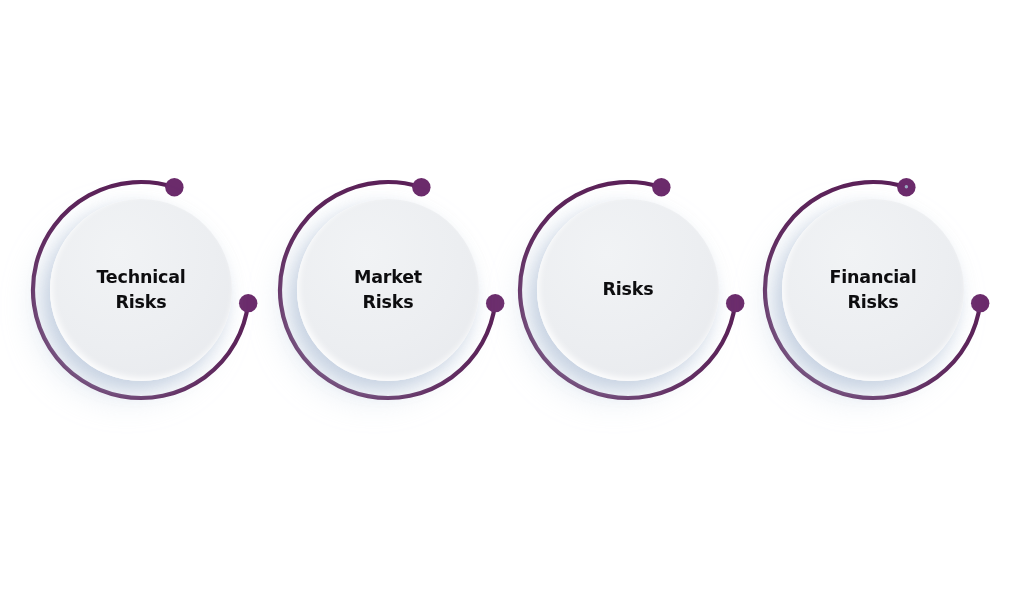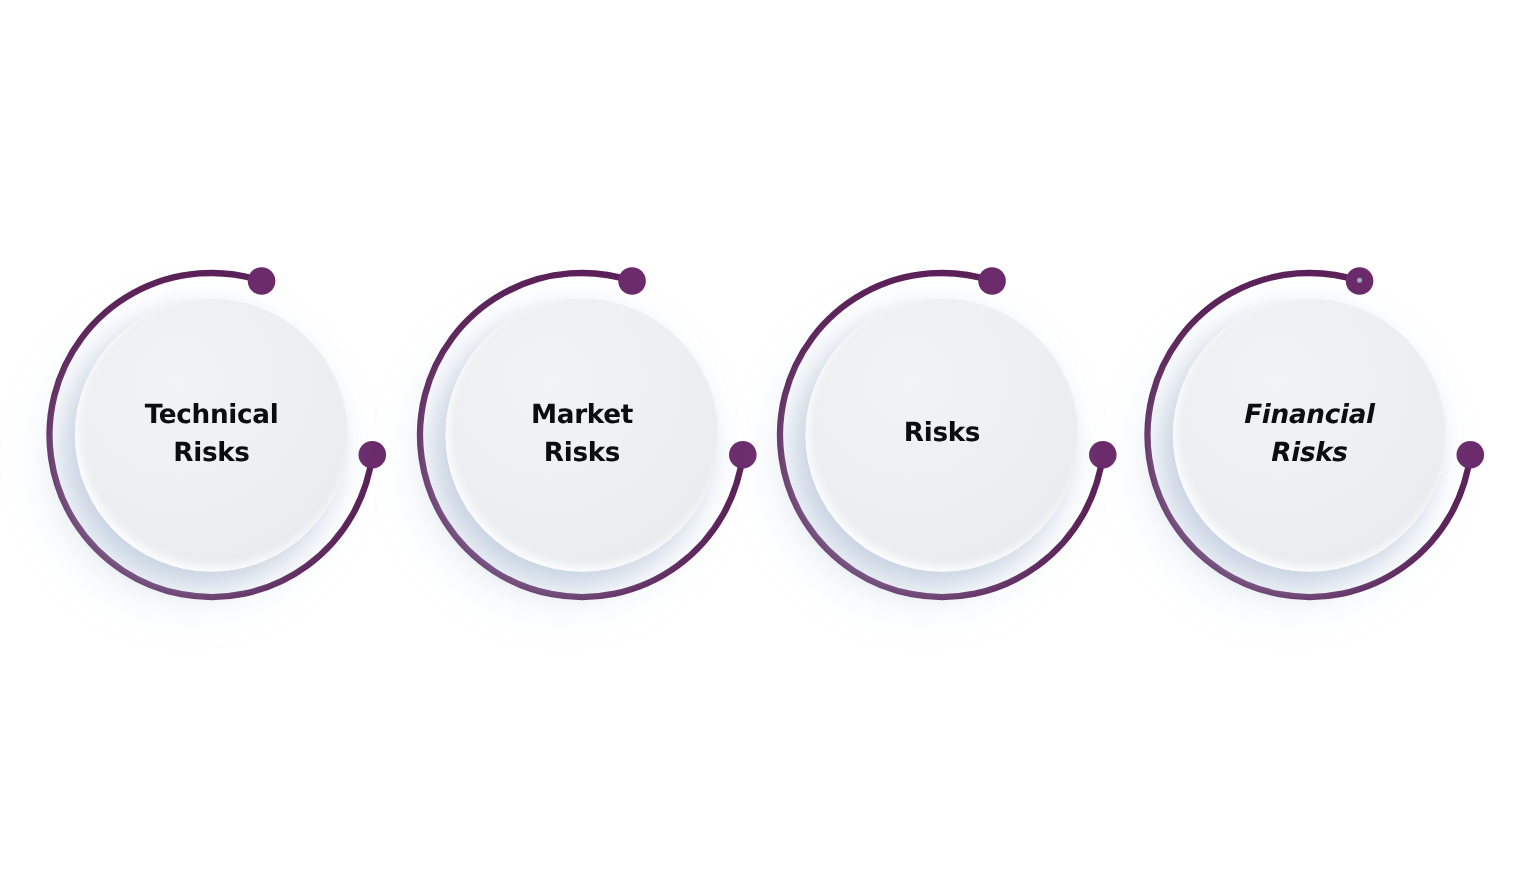--- a/index.html
+++ b/index.html
@@ -113,21 +113,21 @@
       <svg class="ring-svg" viewBox="0 0 230 230">
         <path d="M 148.37 12.29 A 108 108 0 1 0 222.19 128.16" fill="none" stroke="#5b2158" stroke-width="4.2" stroke-linecap="round"></path>
         <circle cx="148.37" cy="12.29" r="9.2" fill="#6b2b6b"></circle>
         <circle cx="222.19" cy="128.16" r="9.2" fill="#6b2b6b"></circle>
       </svg>
       <div class="disc"></div>
       <div class="disc-label">
         <span class="l2">Risks</span>
       </div>
     </div>
-    <div class="node" style="left: 758px; top: 175px; font-style: italic;">
+    <div class="node" style="left: 758px; top: 175px;">
       <svg class="ring-svg" viewBox="0 0 230 230">
         <path d="M 148.37 12.29 A 108 108 0 1 0 222.19 128.16" fill="none" stroke="#5b2158" stroke-width="4.2" stroke-linecap="round"></path>
         <circle cx="148.37" cy="12.29" r="9.2" fill="#6b2b6b"></circle>
         <circle cx="148.37" cy="11.79" r="1.7" fill="#9aa9c0"></circle>
         <circle cx="222.19" cy="128.16" r="9.2" fill="#6b2b6b"></circle>
       </svg>
       <div class="disc"></div>
       <div class="disc-label">
         <span class="l1">Financial</span>
         <span class="l2">Risks</span>

